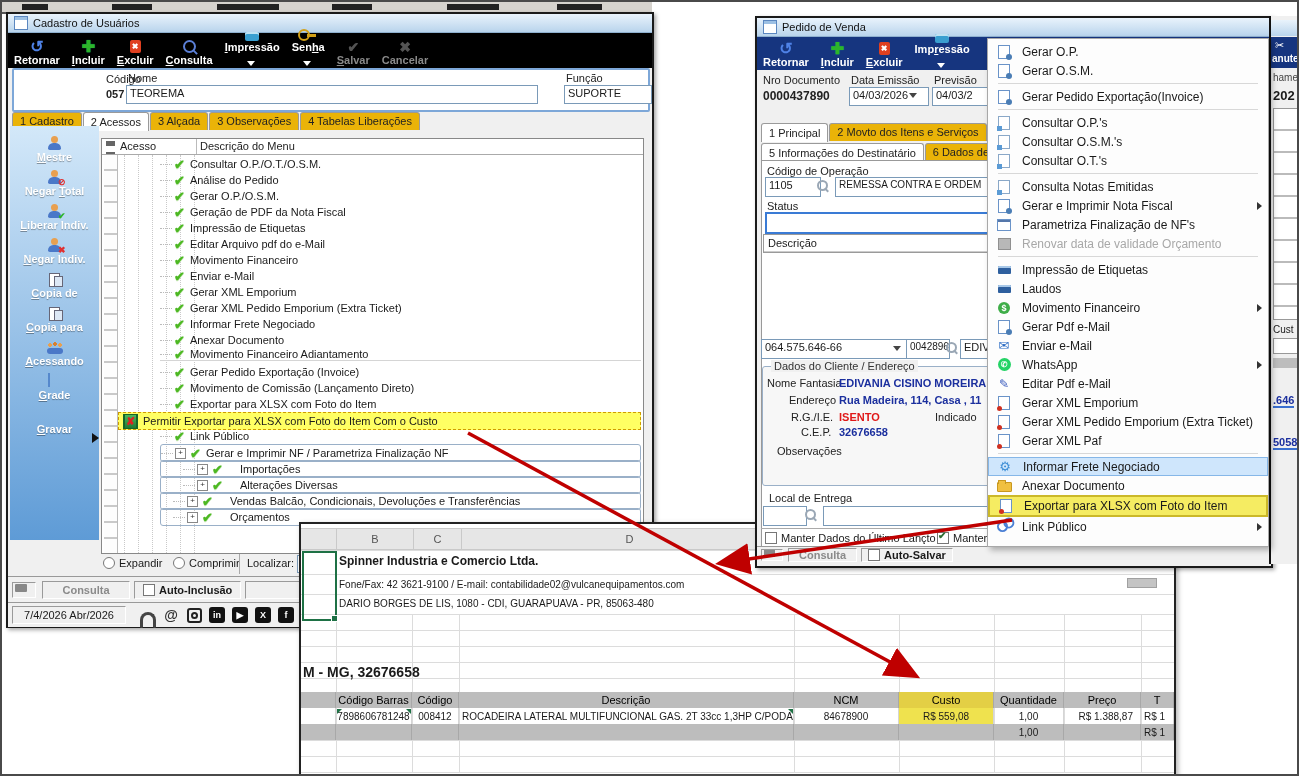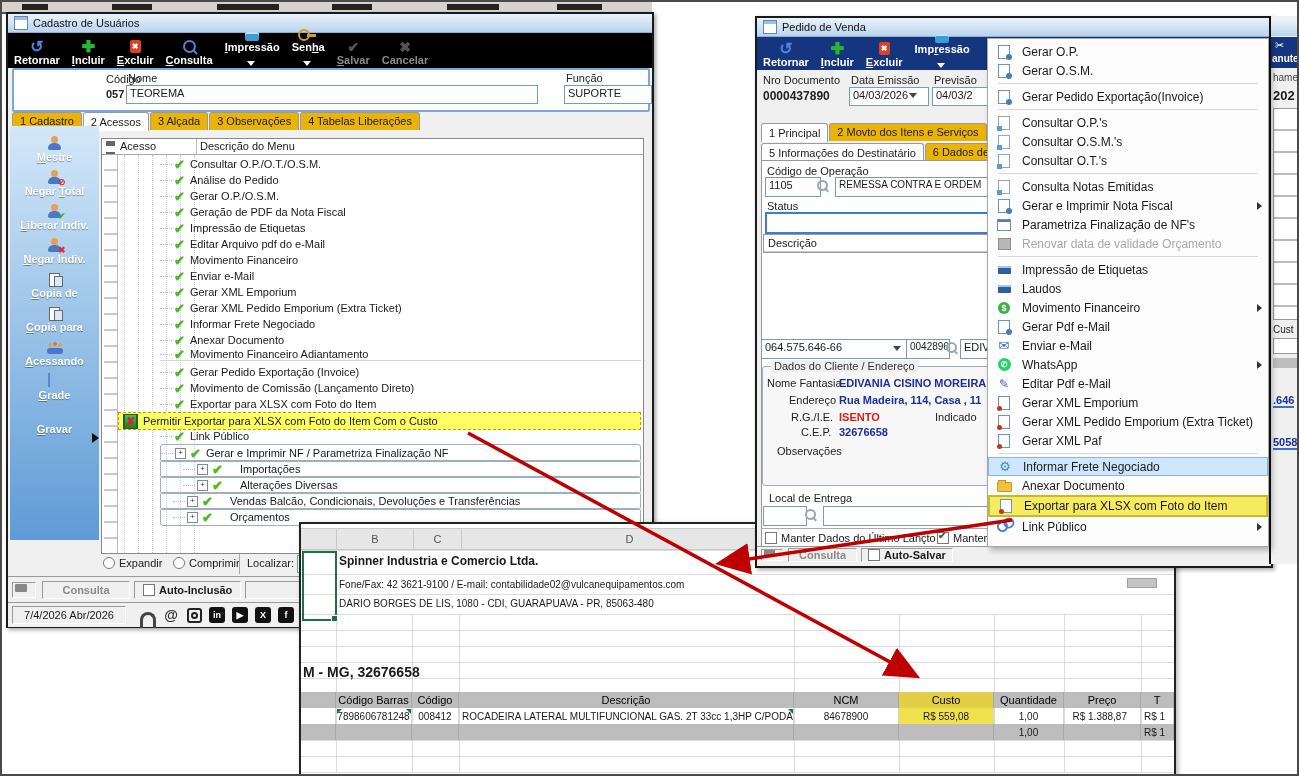--- a/index.html
+++ b/index.html
@@ -96,21 +96,21 @@
   .hline{position:absolute;left:0;right:0;height:1px;background:#dcdcdc;}
   .vline{position:absolute;width:1px;background:#dcdcdc;}
   .srow{position:absolute;left:0;display:flex;height:16px;}
   .scell{height:16px;display:flex;align-items:center;justify-content:center;font-size:10px;overflow:hidden;white-space:nowrap;border-right:1px solid #d5d5d5;box-sizing:border-box;}
   .hdr .scell{background:#bdbdbd;color:#000;font-size:11px;border-right:1px solid #a8a8a8;}
   .hdr .scell.ycell{background:#e3cf45;}
   .graysub .scell{background:#bdbdbd;border-right:1px solid #a8a8a8;}
   .graysub .scell.blank{background:#bdbdbd;}
   .scell.ycell{background:#efe24e;}
   .scell.left{justify-content:flex-start;padding-left:3px;}
-  .scell.right{justify-content:flex-end;padding-right:13px;}
+  .scell.right{justify-content:flex-end;padding-right:7px;}
   .gtri{position:absolute;width:0;height:0;border-top:5px solid #1e7145;}
   .greensel{position:absolute;border:2px solid #1e7145;background:transparent;}
   .greensel::after{content:"";position:absolute;right:-3px;bottom:-3px;width:5px;height:5px;background:#1e7145;border:1px solid #fff;}
   
   #win-pedido{left:753px;top:14px;width:514px;height:548px;}
   #ped-toolbar{left:0;right:0;top:19px;height:33px;background:#16357f;}
   .grp{position:absolute;border:1px solid #9ab0c8;border-radius:3px;}
   .grp>.glab{position:absolute;top:-7px;left:8px;background:#f0f0f0;padding:0 3px;font-size:11px;color:#333;}
   .navy{color:#1b2f9e;font-weight:bold;}
   .red{color:#e01818;font-weight:bold;}

